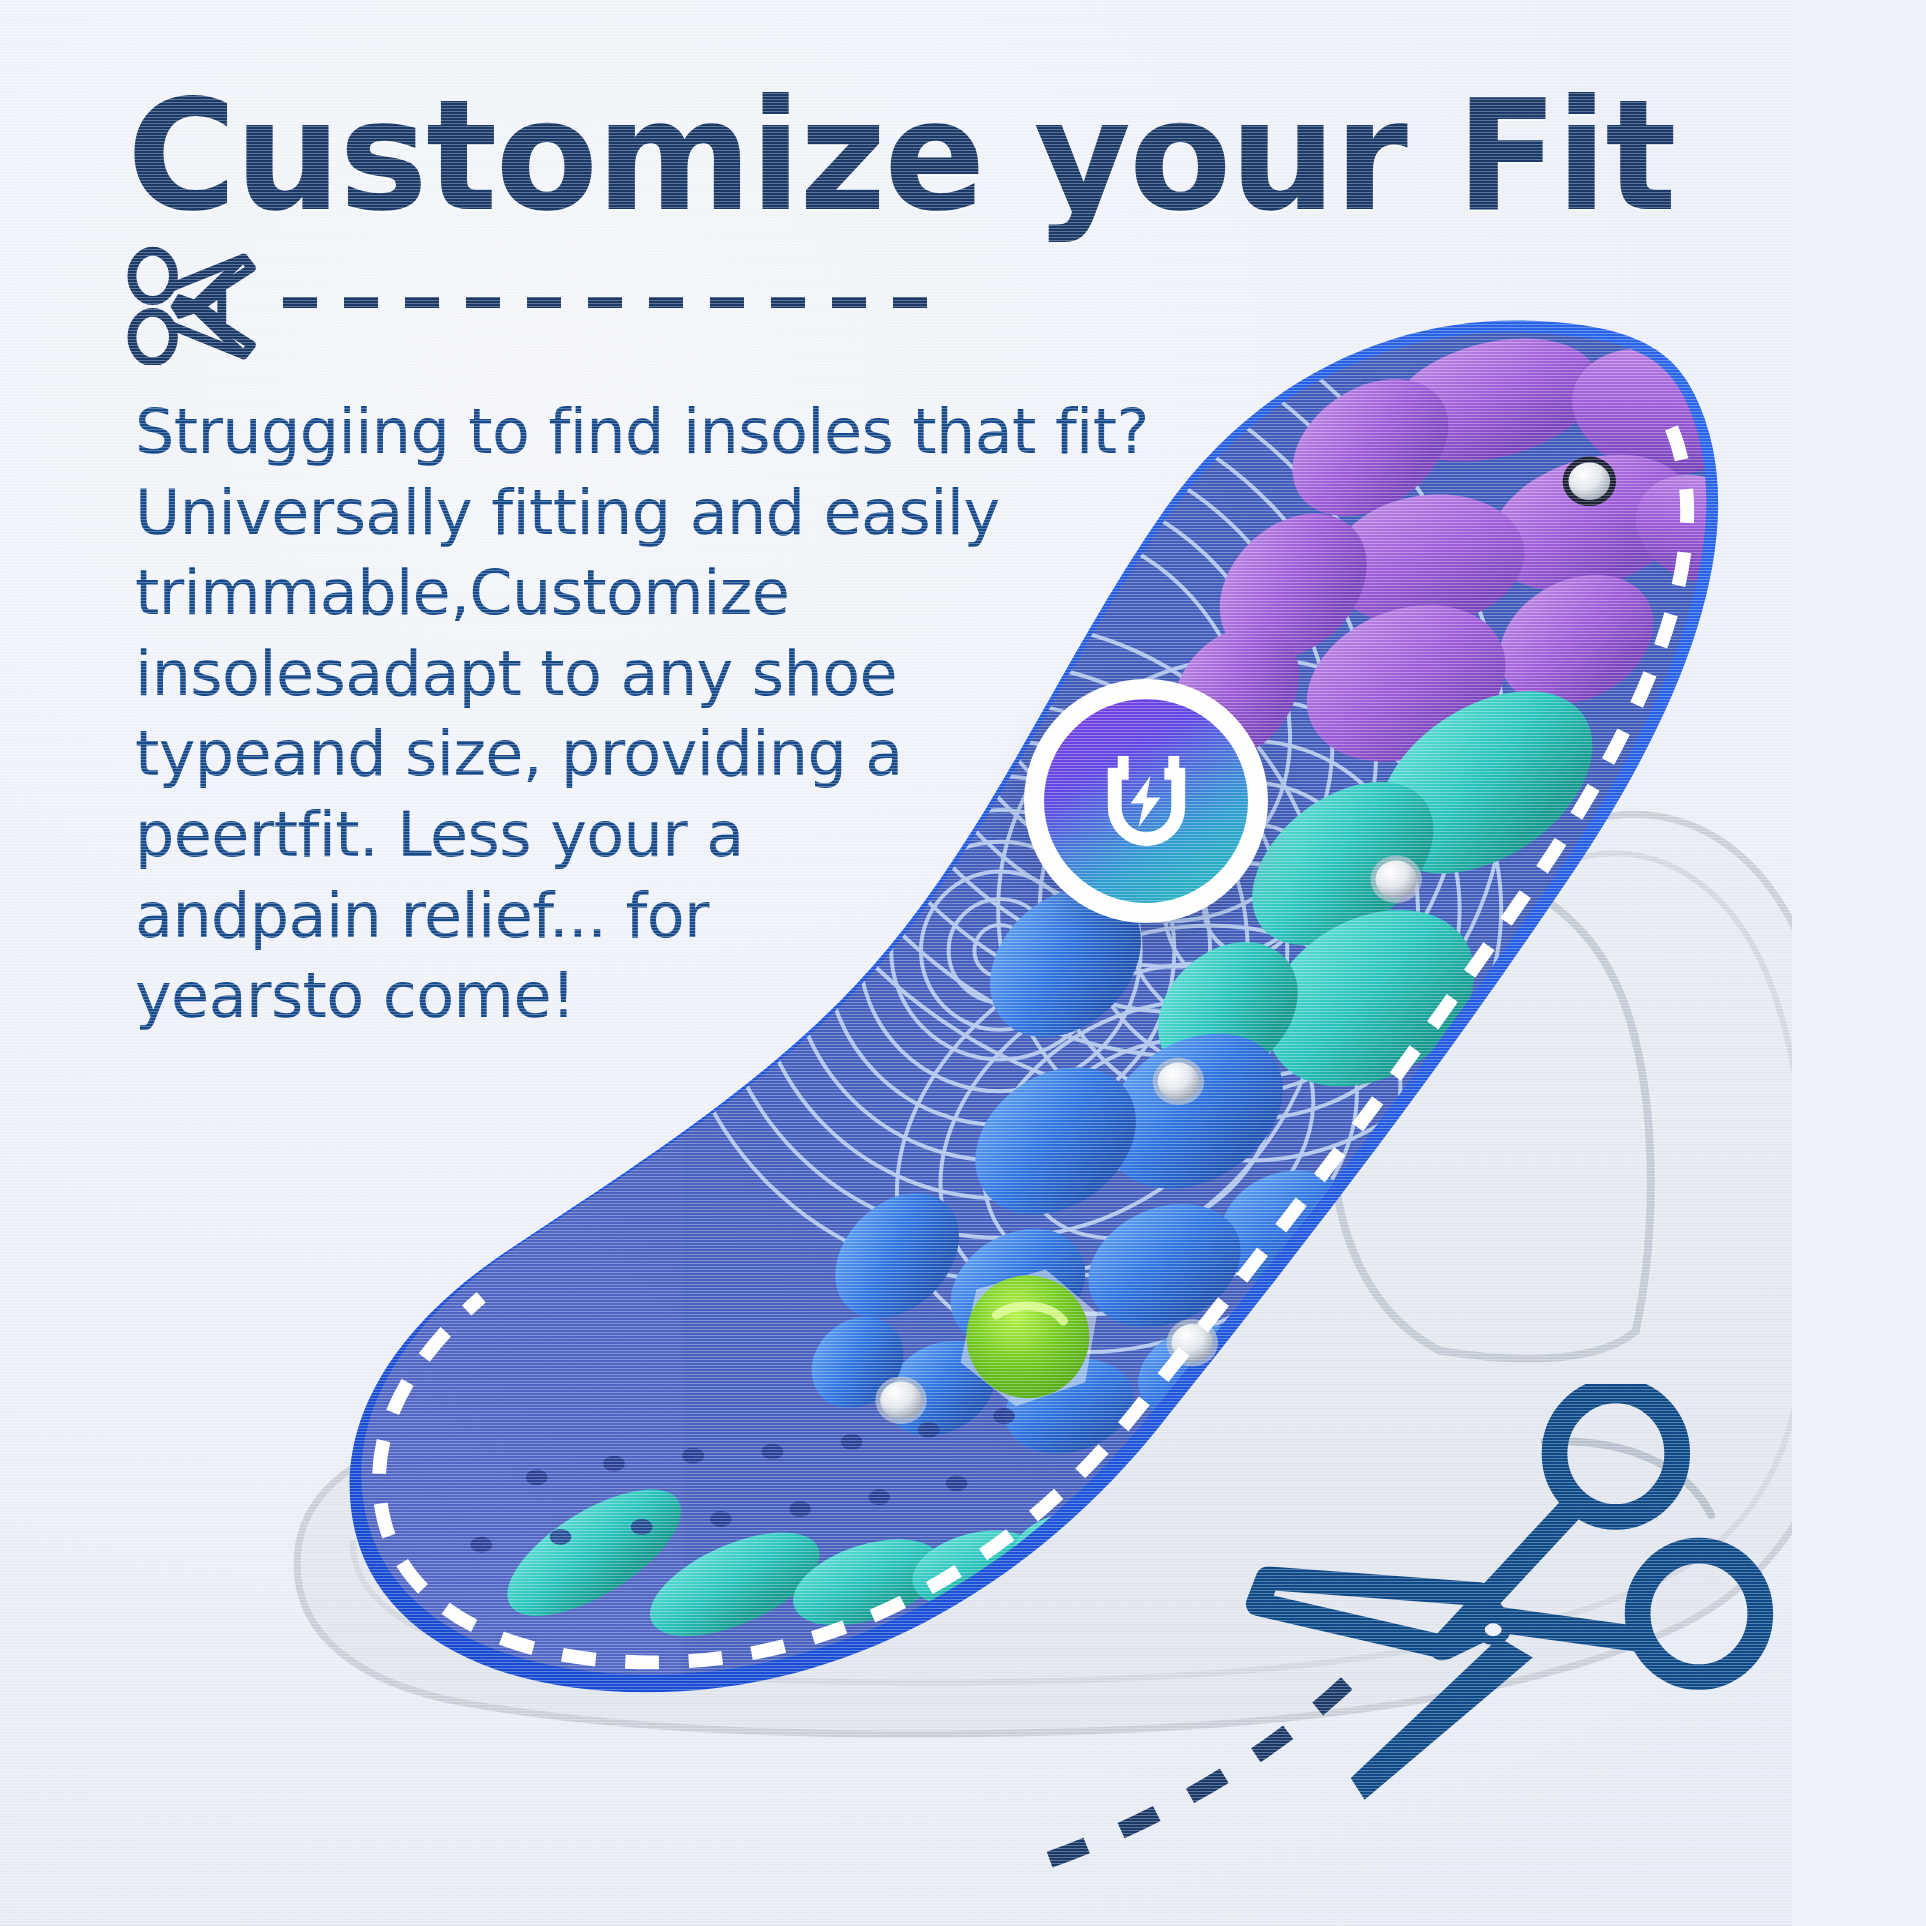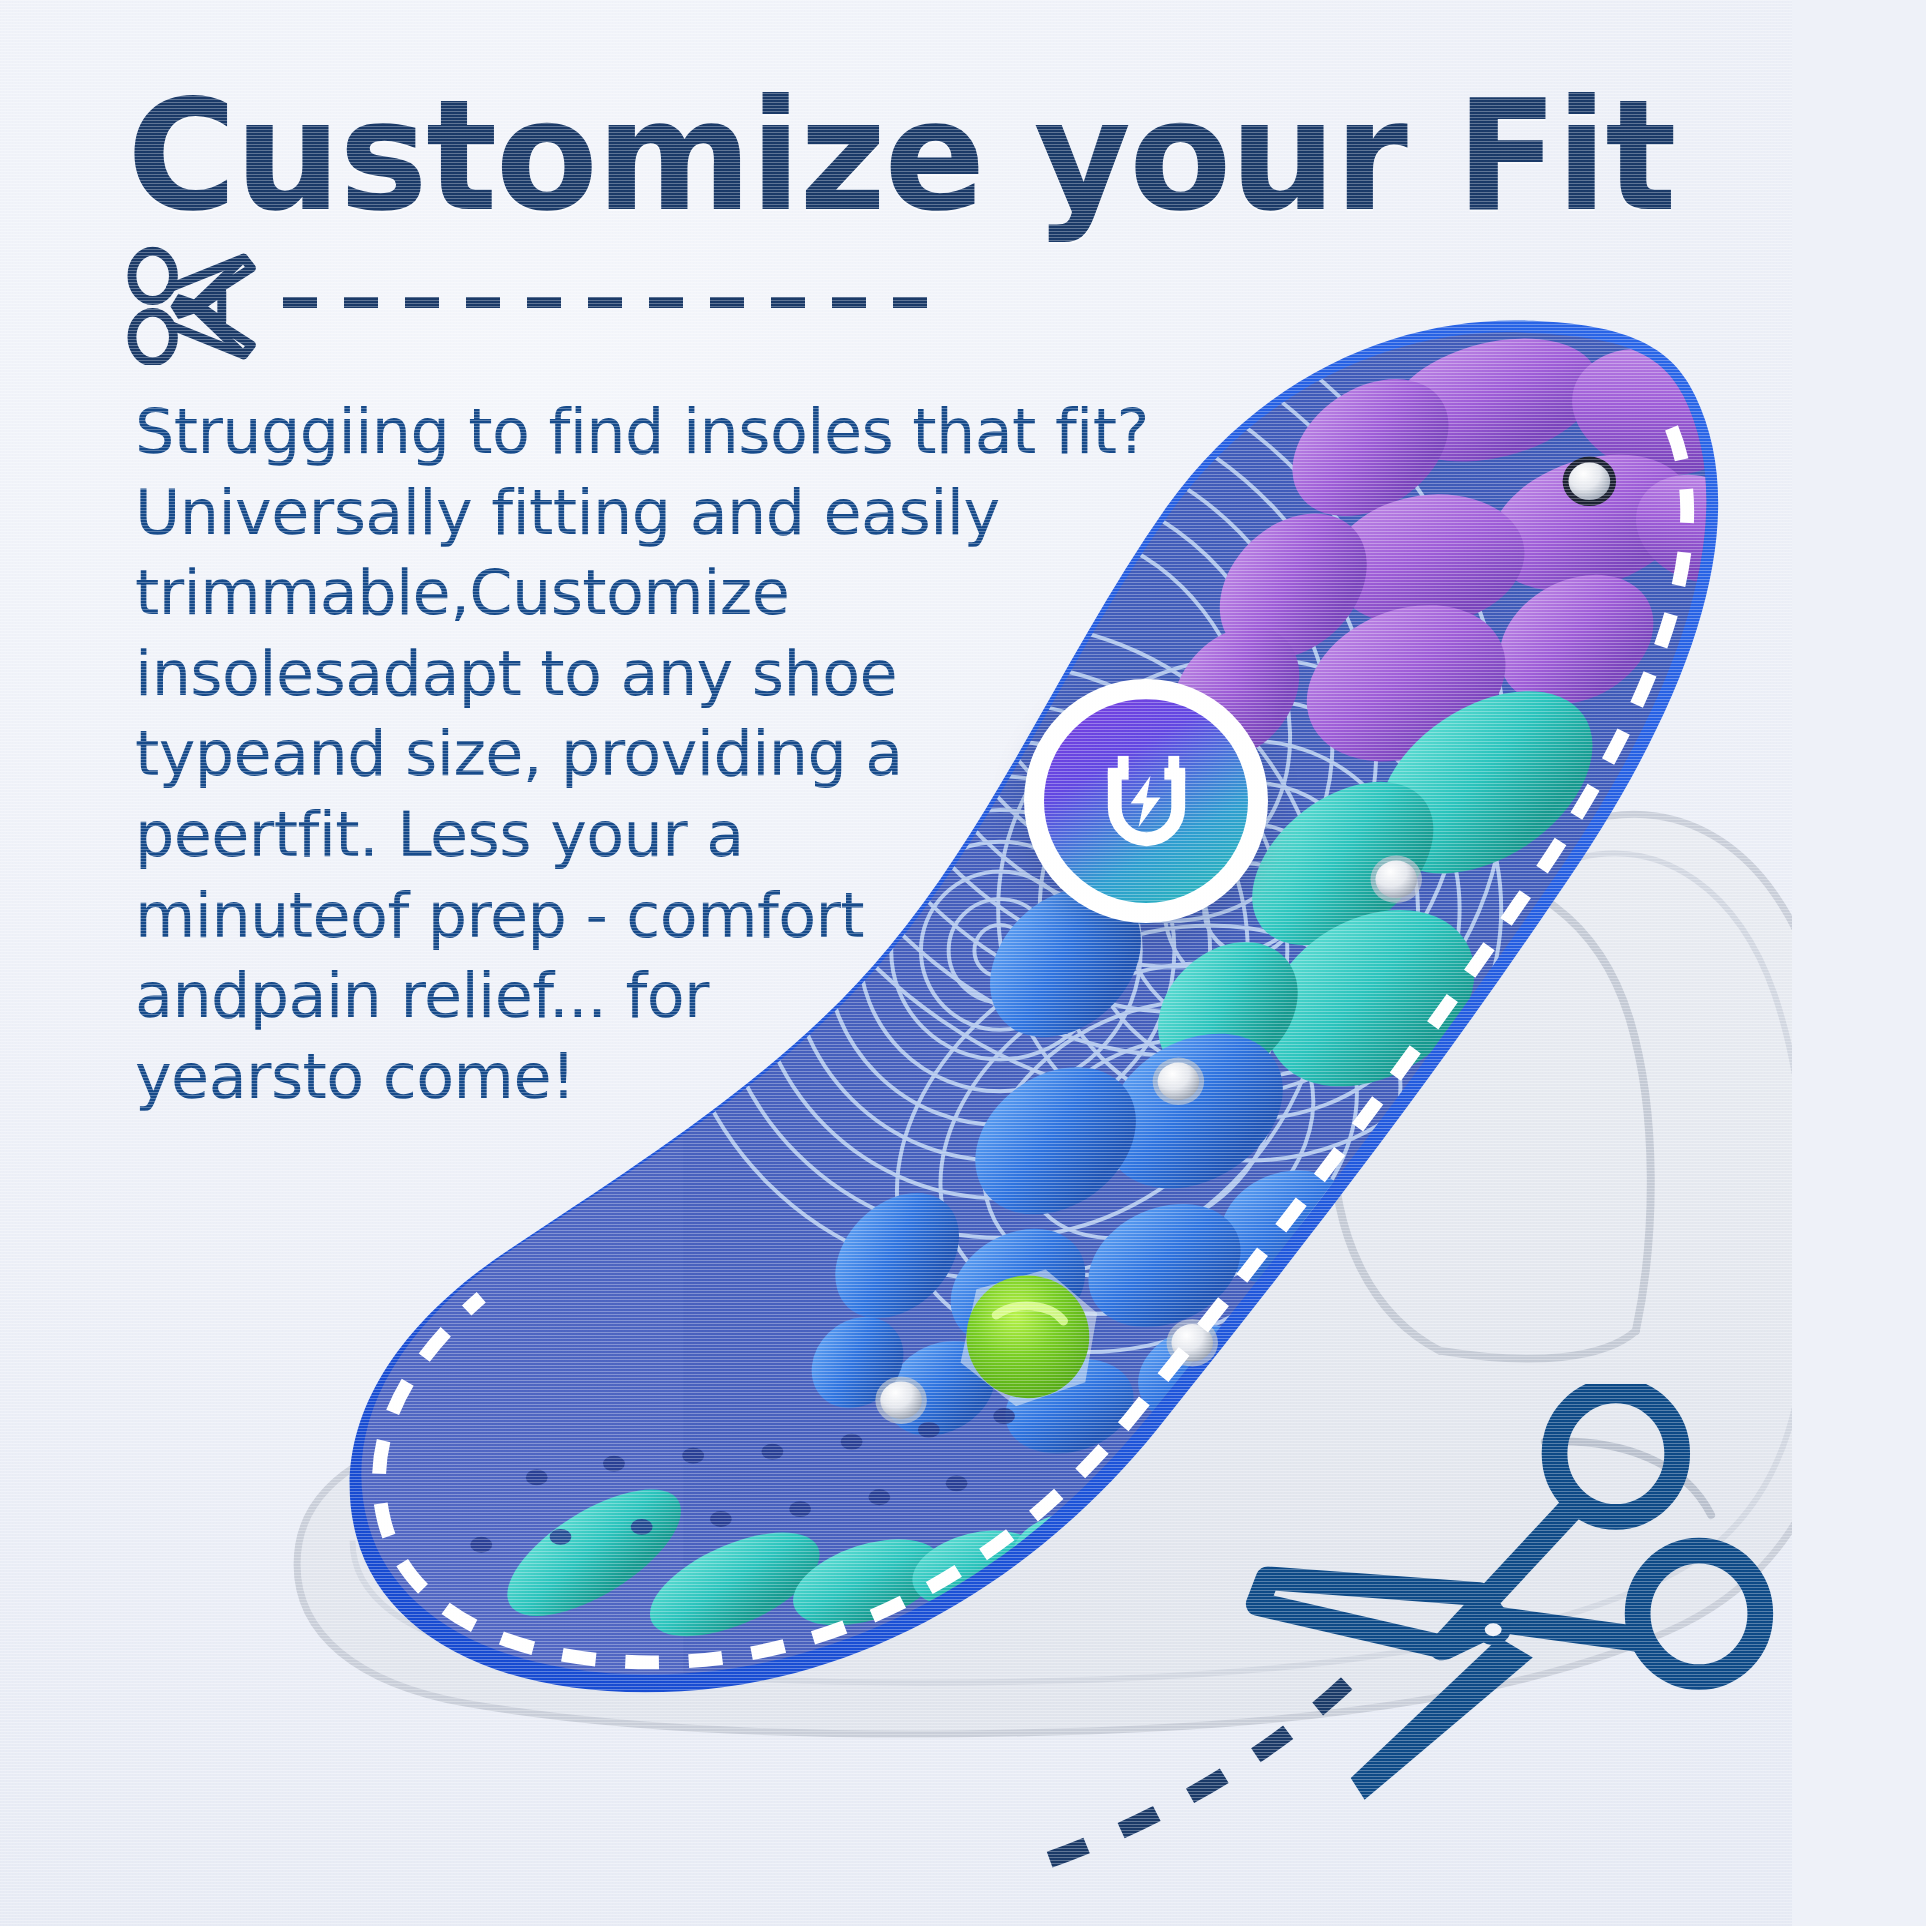--- a/index.html
+++ b/index.html
@@ -384,21 +384,20 @@
     <div id="cut-dashes"></div>
   </div>
 
   <div id="body-copy">
     <span class="ln">Struggiing to find insoles that fit?</span>
     <span class="ln">Universally fitting and easily</span>
     <span class="ln">trimmable,Customize</span>
     <span class="ln">insolesadapt to any shoe</span>
     <span class="ln">typeand size, providing a</span>
     <span class="ln">peertfit. Less your a</span>
-    <span class="ln">minuteof prep - comfort</span>
     <span class="ln">andpain relief... for</span>
     <span class="ln">yearsto come!</span>
   </div>
 
   <div id="magnet-badge">
     <div id="magnet-disc">
       <svg width="119" height="119" viewBox="0 0 120 120">
 
         <path d="M28 30 L28 66 A32 32 0 0 0 92 66 L92 30" fill="none" stroke="#ffffff" stroke-width="14" stroke-linecap="butt"></path>
         <rect x="21" y="26" width="21" height="12" fill="#ffffff"></rect>

